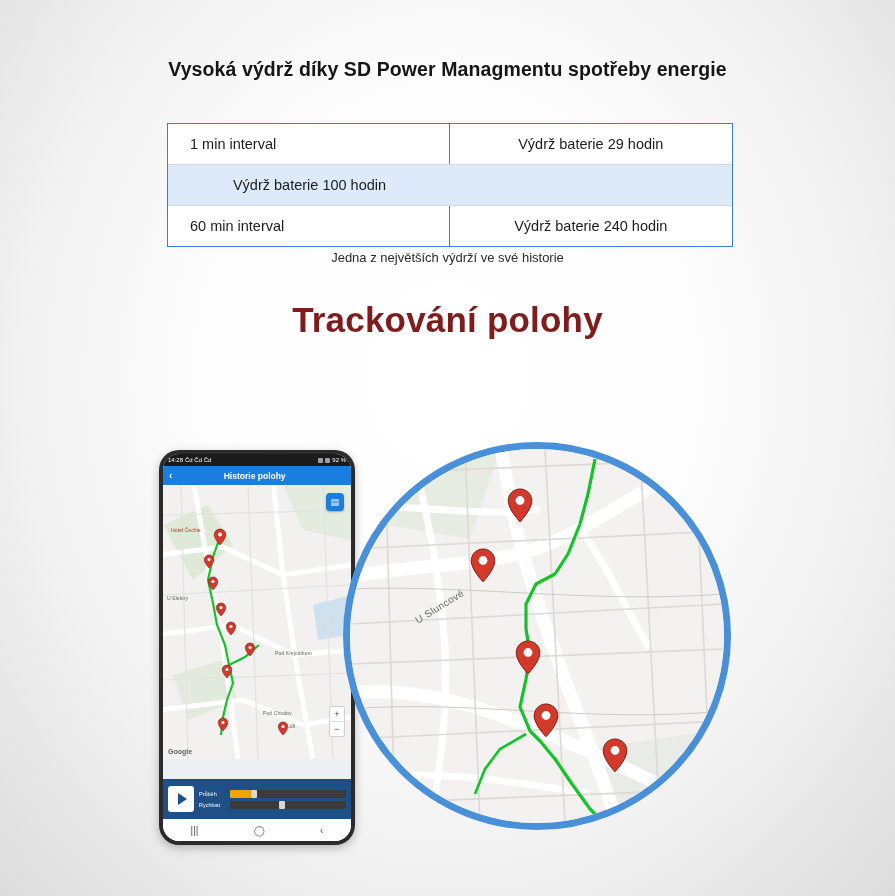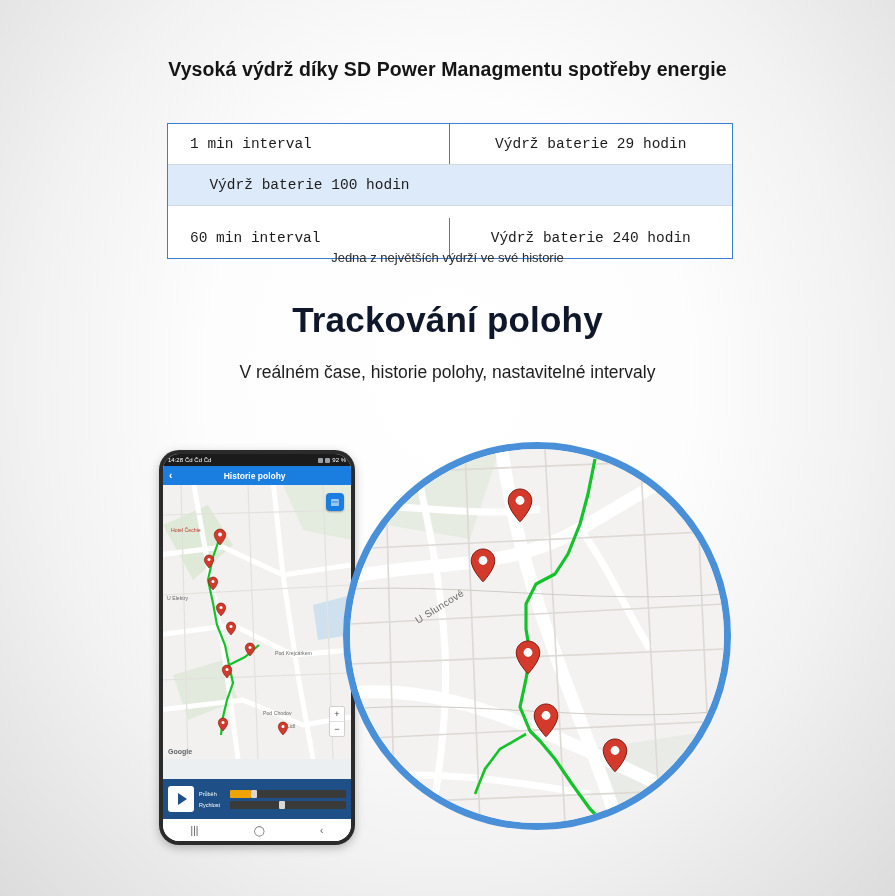--- a/index.html
+++ b/index.html
@@ -42,23 +42,22 @@
     left: 167px;
     width: 566px;
     border: 1px solid #3b7fd4;
     box-sizing: border-box;
     background: #fff;
   }
   .trow {
     display: flex;
     height: 40px;
     border-bottom: 1px solid #cfd8e3;
-    font-family: Liberation Mono, monospace;
-  }
-  .trow:last-child { border-bottom: none; margin-top: 12px; }
+  }
+  .trow:last-child { border-bottom: none; }
   .trow.alt {
     background: #ddeaf9;
   }
   .tcell {
     display: flex;
     align-items: center;
     font-size: 14.5px;
     color: #1c1c1c;
     box-sizing: border-box;
   }
@@ -85,21 +84,21 @@
 
   
   .section-title {
     position: absolute;
     top: 300px;
     left: 0;
     width: 895px;
     text-align: center;
     font-size: 35px;
     font-weight: bold;
-    color: #0f172a;
+    color: #7f1d1d;
     letter-spacing: 0.2px;
   }
   .section-sub {
     position: absolute;
     top: 362px;
     left: 0;
     width: 895px;
     text-align: center;
     font-size: 17.5px;
     color: #1d1d1d;
@@ -320,21 +319,20 @@
     </div>
     <div class="trow">
       <div class="tcell left">60 min interval</div>
       <div class="tcell right">Výdrž baterie 240 hodin</div>
     </div>
   </div>
 
   <div class="table-caption">Jedna z největších výdrží ve své historie</div>
 
   <div class="section-title">Trackování polohy</div>
-  <div class="section-sub">V reálném čase, historie polohy, nastavitelné intervaly</div>
 
   <div class="phone">
     <div class="phone-screen">
 
       <div class="status-bar">
         <div class="status-left">
           <span>14:28</span>
           <span>Čd Čd Čd</span>
         </div>
         <div class="status-right">

